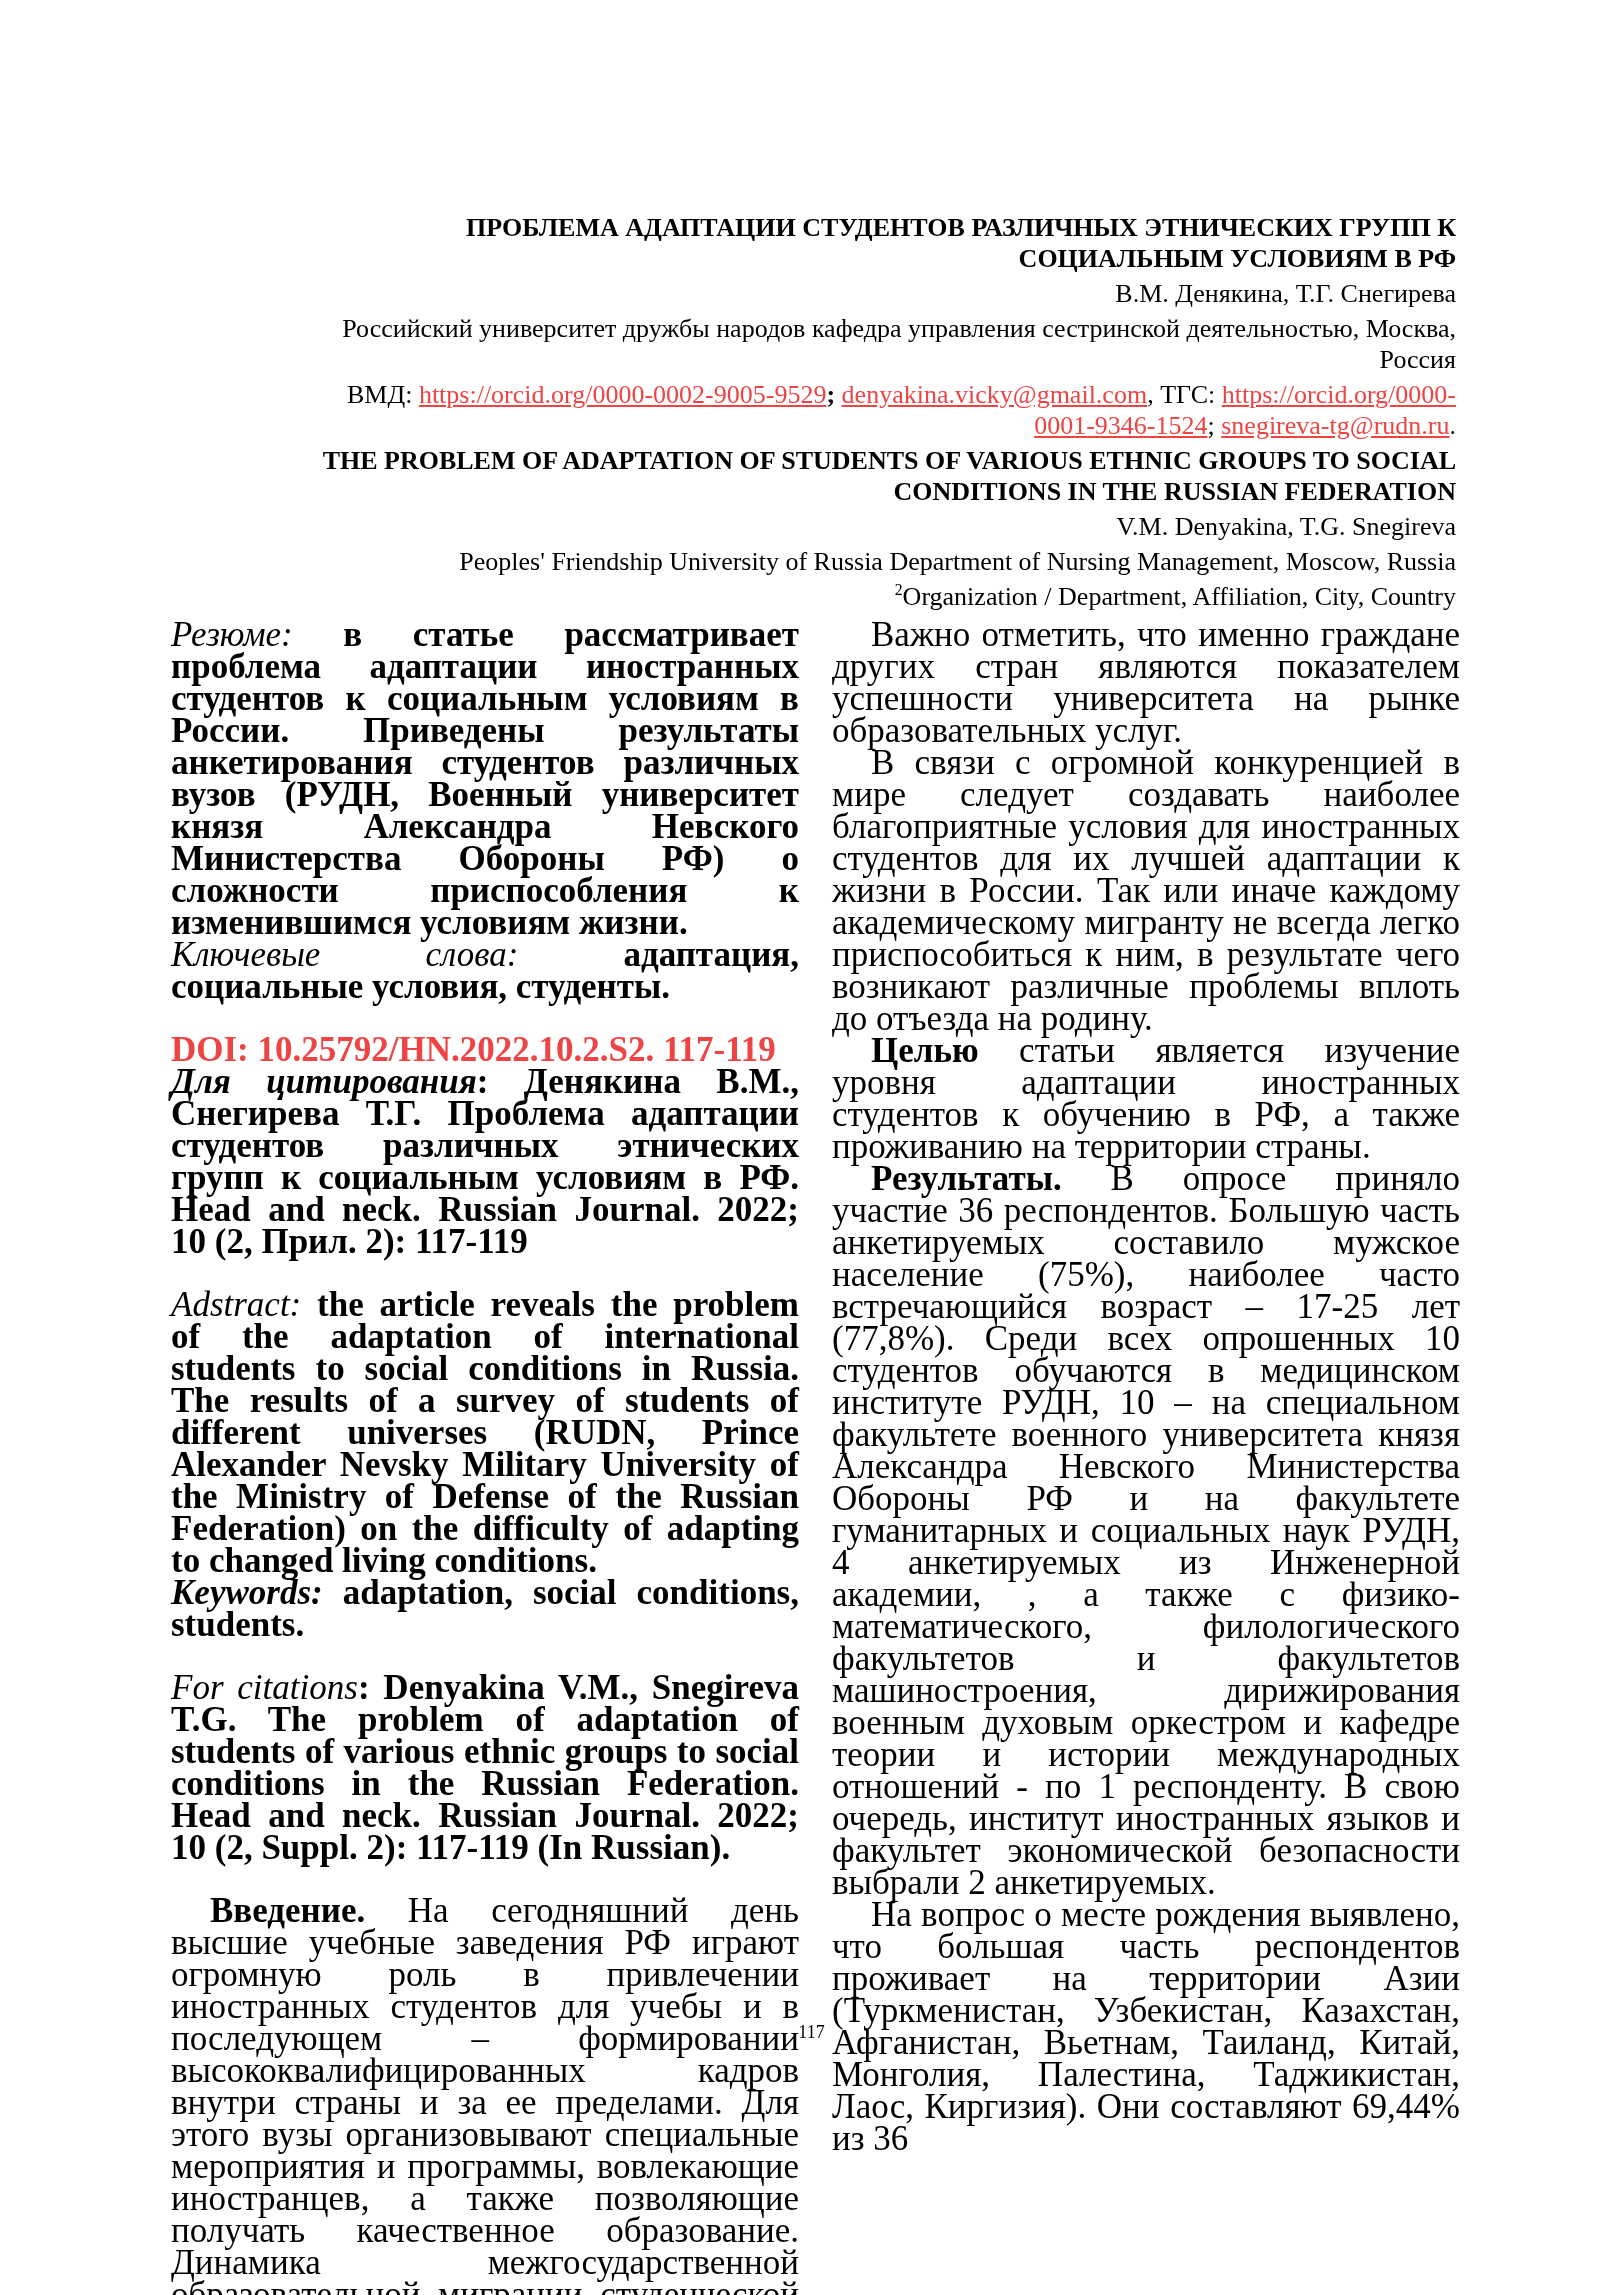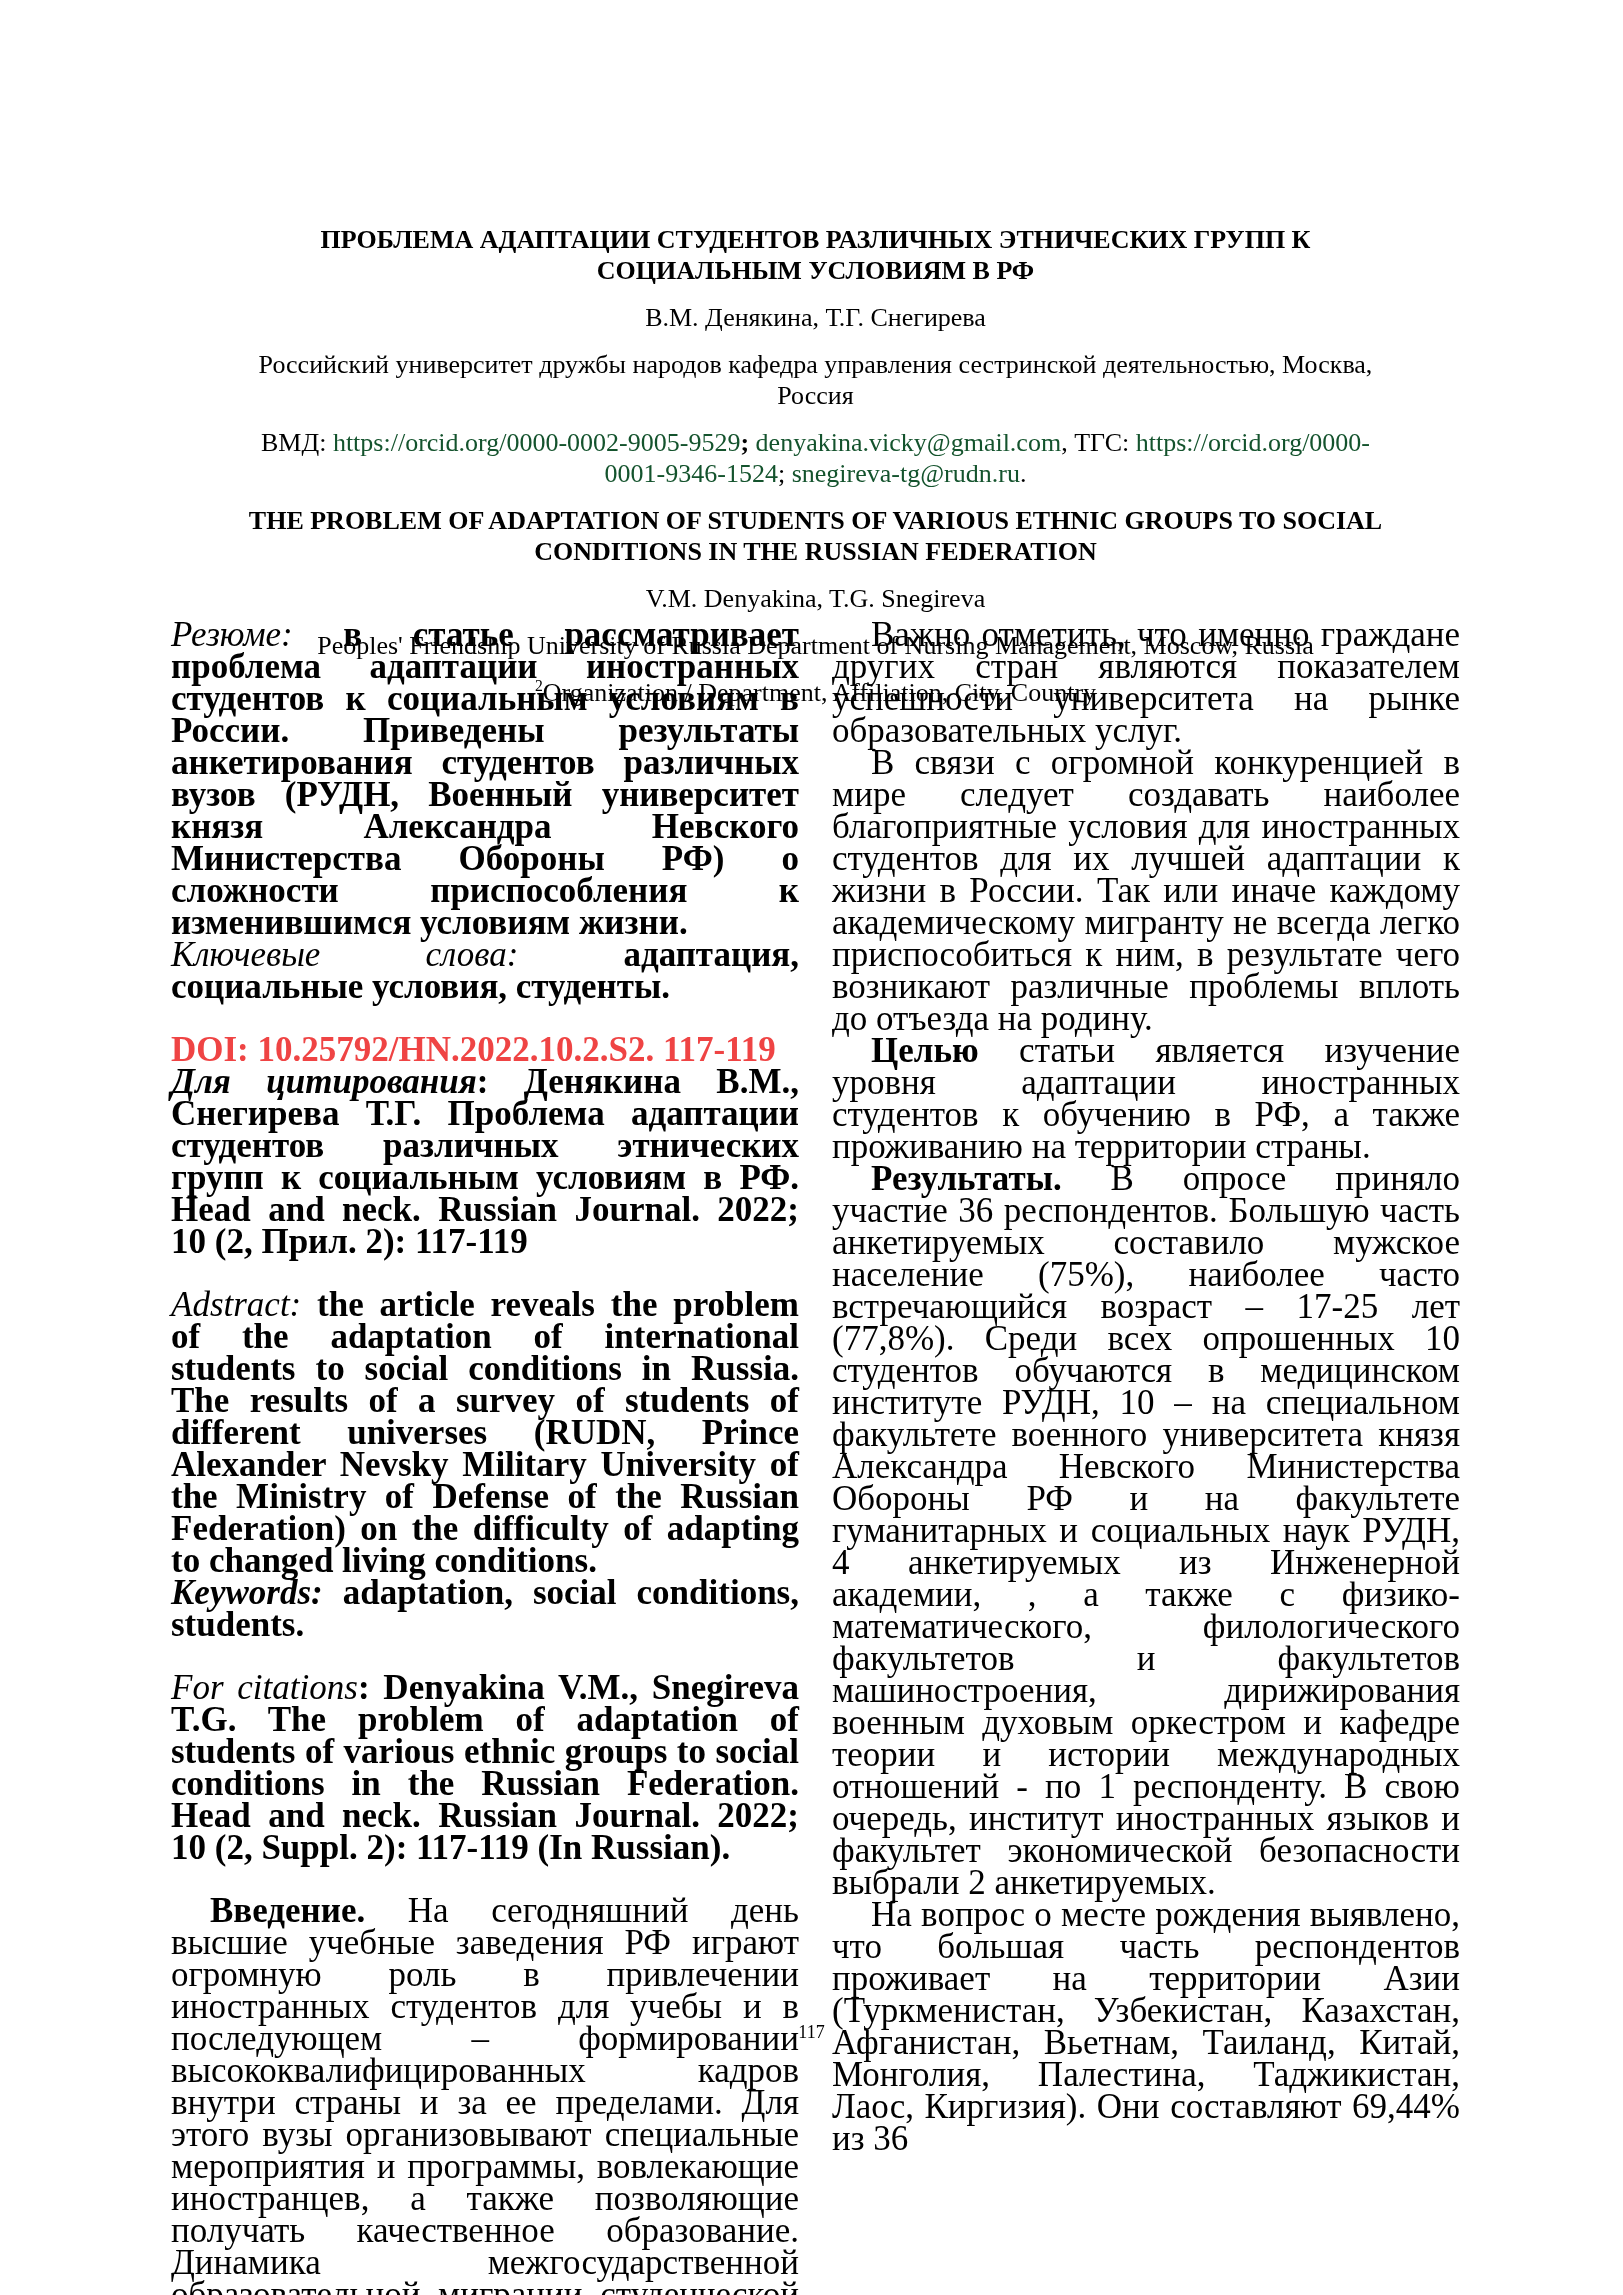--- a/index.html
+++ b/index.html
@@ -1,21 +1,21 @@
 <!DOCTYPE html>
 <html style="font-size:10.5px"><head>
 <meta charset="utf-8">
 <style>
   html, body { margin: 0; padding: 0; background: #ffffff; }
   body { width: 1623px; height: 2295px; position: relative; overflow: hidden;
          font-family: "Liberation Serif", "DejaVu Serif", serif; color: #000; }
   .header { position: absolute; left: 171px; top: 208px; width: 1289px; text-align: center; }
-  .header p { margin: 16px; font-size: 26px; line-height: 31px; }
+  .header p { margin: 4px; font-size: 26px; line-height: 31px; text-align: right; }
   .title { font-weight: bold; font-size: 26px; line-height: 31px; }
-  .link { color: #14532d; }
+  .link { color: #ef4444; text-decoration: underline; }
   .sup { font-size: 15.7px; vertical-align: super; line-height: 0; }
   .col { position: absolute; top: 619px; width: 628px; font-size: 35px; line-height: 32px; }
   .col-left { left: 171px; }
   .col-right { left: 832px; }
   .col p { margin: 0; text-align: justify; }
   .indent { text-indent: 39px; }
   .b { font-weight: bold; }
   .i { font-style: italic; }
   .doi { color: #ef4444; font-weight: bold; margin-top: 31px !important; }
   .gap { height: 31px; }

